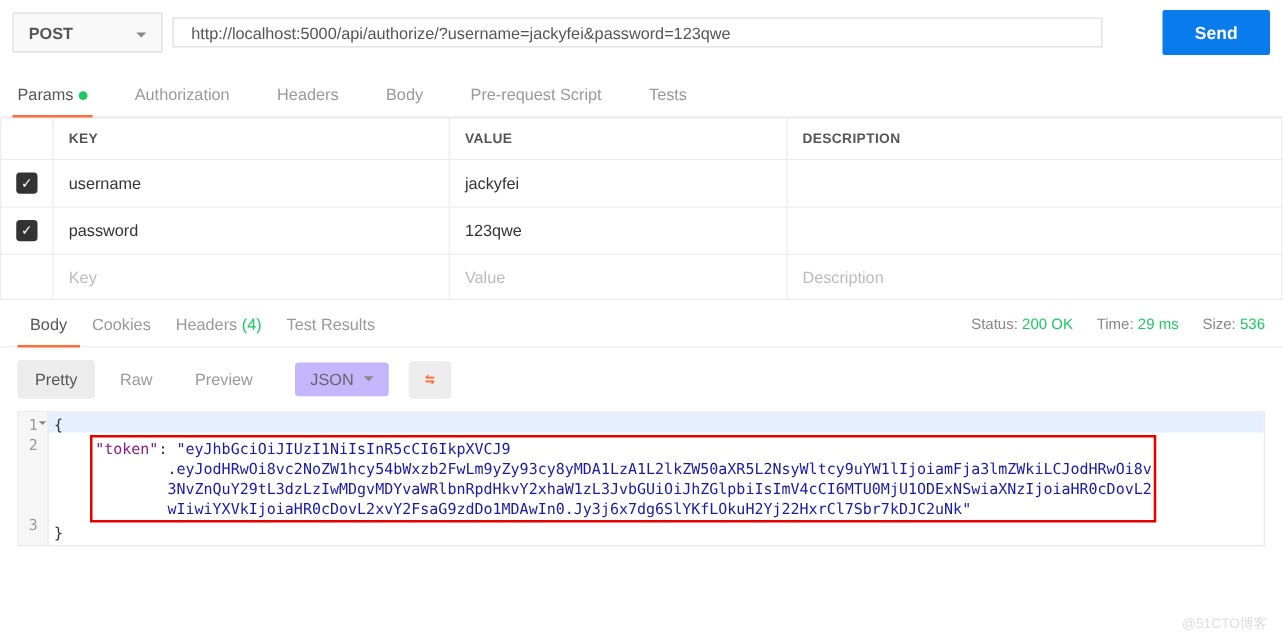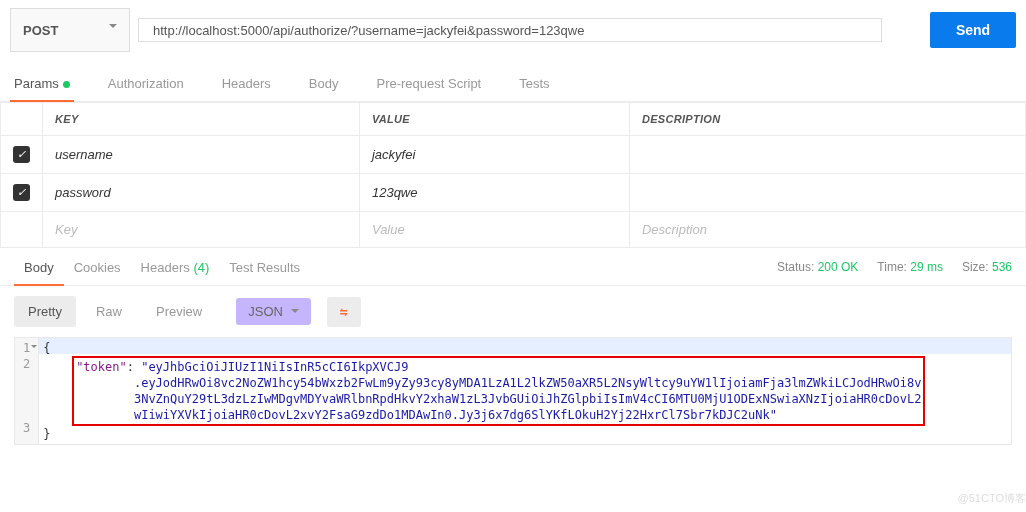--- a/index.html
+++ b/index.html
@@ -1,28 +1,28 @@
 <!DOCTYPE html>
 <html><head>
 <meta charset="utf-8">
 <style>
 * { box-sizing: border-box; margin: 0; padding: 0; }
 body { font-family: -apple-system, "Helvetica Neue", Arial, sans-serif; font-size: 13px; color: #333; background: #fff; width: 1026px; }
 .req-bar { display: flex; gap: 8px; padding: 8px 10px; align-items: center; }
-.method-sel { width: 120px; height: 44px; border: 1px solid #ddd; background: #f9f9f9; display: flex; align-items: center; padding: 0 12px; position: relative; color: #555; font-weight: 600; }
+.method-sel { width: 120px; height: 32px; border: 1px solid #ddd; background: #f9f9f9; display: flex; align-items: center; padding: 0 12px; position: relative; color: #555; font-weight: 600; }
 .method-sel::after { content: ''; position: absolute; right: 12px; top: 15px; border: 4px solid transparent; border-top-color: #888; }
 .url-in { flex: 1; height: 24px; border: 1px solid #ddd; padding: 0 14px; display: flex; align-items: center; color: #555; background: #fff; }
 .send-btn { width: 86px; height: 36px; background: #097bed; color: #fff; border: none; font-size: 14px; font-weight: 600; border-radius: 2px; cursor: pointer; margin-left: 40px; }
 .tabs { display: flex; border-bottom: 1px solid #ececec; padding: 0 10px; gap: 30px; margin-top: 4px; }
 .tab { padding: 12px 4px 10px; color: #999; cursor: pointer; position: relative; font-size: 13px; }
 .tab.active { color: #555; }
 .tab.active::after { content: ''; position: absolute; left: 0; right: 0; bottom: -1px; height: 2px; background: #ff6c37; }
 .dot { display: inline-block; width: 7px; height: 7px; background: #1dc964; border-radius: 50%; margin-left: 4px; vertical-align: middle; }
 .ptable { width: 100%; border-collapse: collapse; }
-.ptable th, .ptable td { border: 1px solid #ececec; padding: 10px 12px; text-align: left; font-weight: 400; font-style: italic; }
+.ptable th, .ptable td { border: 1px solid #ececec; padding: 10px 12px; text-align: left; font-weight: 400; }
 .ptable th { color: #555; font-weight: 600; font-size: 11px; letter-spacing: 0.3px; }
 .ptable td.chk { width: 40px; text-align: center; }
 .chkbox { width: 17px; height: 17px; background: #333; border-radius: 3px; display: inline-flex; align-items: center; justify-content: center; color: #fff; font-size: 11px; }
 .ph { color: #bbb; }
 .resp-bar { display: flex; align-items: center; border-bottom: 1px solid #ececec; padding: 0 14px; }
 .rtab { padding: 12px 10px 10px; color: #999; cursor: pointer; position: relative; font-size: 13px; }
 .rtab.active { color: #555; }
 .rtab.active::after { content: ''; position: absolute; left: 0; right: 0; bottom: -1px; height: 2px; background: #ff6c37; }
 .cnt { color: #1dc964; }
 .meta { margin-left: auto; display: flex; gap: 19px; font-size: 12px; color: #888; }
@@ -36,21 +36,21 @@
 .code-wrap { margin: 0 14px 14px; border: 1px solid #e8e8e8; }
 .code { font-family: Menlo, Consolas, monospace; font-size: 12px; display: flex; }
 .gut { background: #f6f6f6; color: #999; text-align: right; border-right: 1px solid #e8e8e8; padding: 2px 0; }
 .gut div { padding: 0 8px; line-height: 16px; height: 16px; }
 .gut .l1 { position: relative; }
 .gut .l1::after { content: ''; position: absolute; right: 1px; top: 5px; border: 3px solid transparent; border-top-color: #888; }
 .src { padding: 2px 4px; flex: 1; white-space: pre; overflow: hidden; color: #333; line-height: 16px; background: linear-gradient(#e6efff, #e6efff) 0 0 / 100% 16px no-repeat; }
 .key { color: #8b1a8b; }
 .str { color: #1a1aa6; }
 .redbox { border: 2px solid #e60000; display: inline-block; padding: 1px 2px; }
-.wm { position: absolute; right: 0; bottom: 6px; color: #ddd; font-size: 11px; margin-left: 16px; }
+.wm { position: absolute; right: 12px; bottom: 6px; color: #ddd; font-size: 11px; margin-left: 16px; }
 </style>
 </head>
 <body>
 
 <div class="req-bar">
   <div class="method-sel">POST</div>
   <div class="url-in">http://localhost:5000/api/authorize/?username=jackyfei&amp;password=123qwe</div>
   <button class="send-btn">Send</button>
 </div>
 

